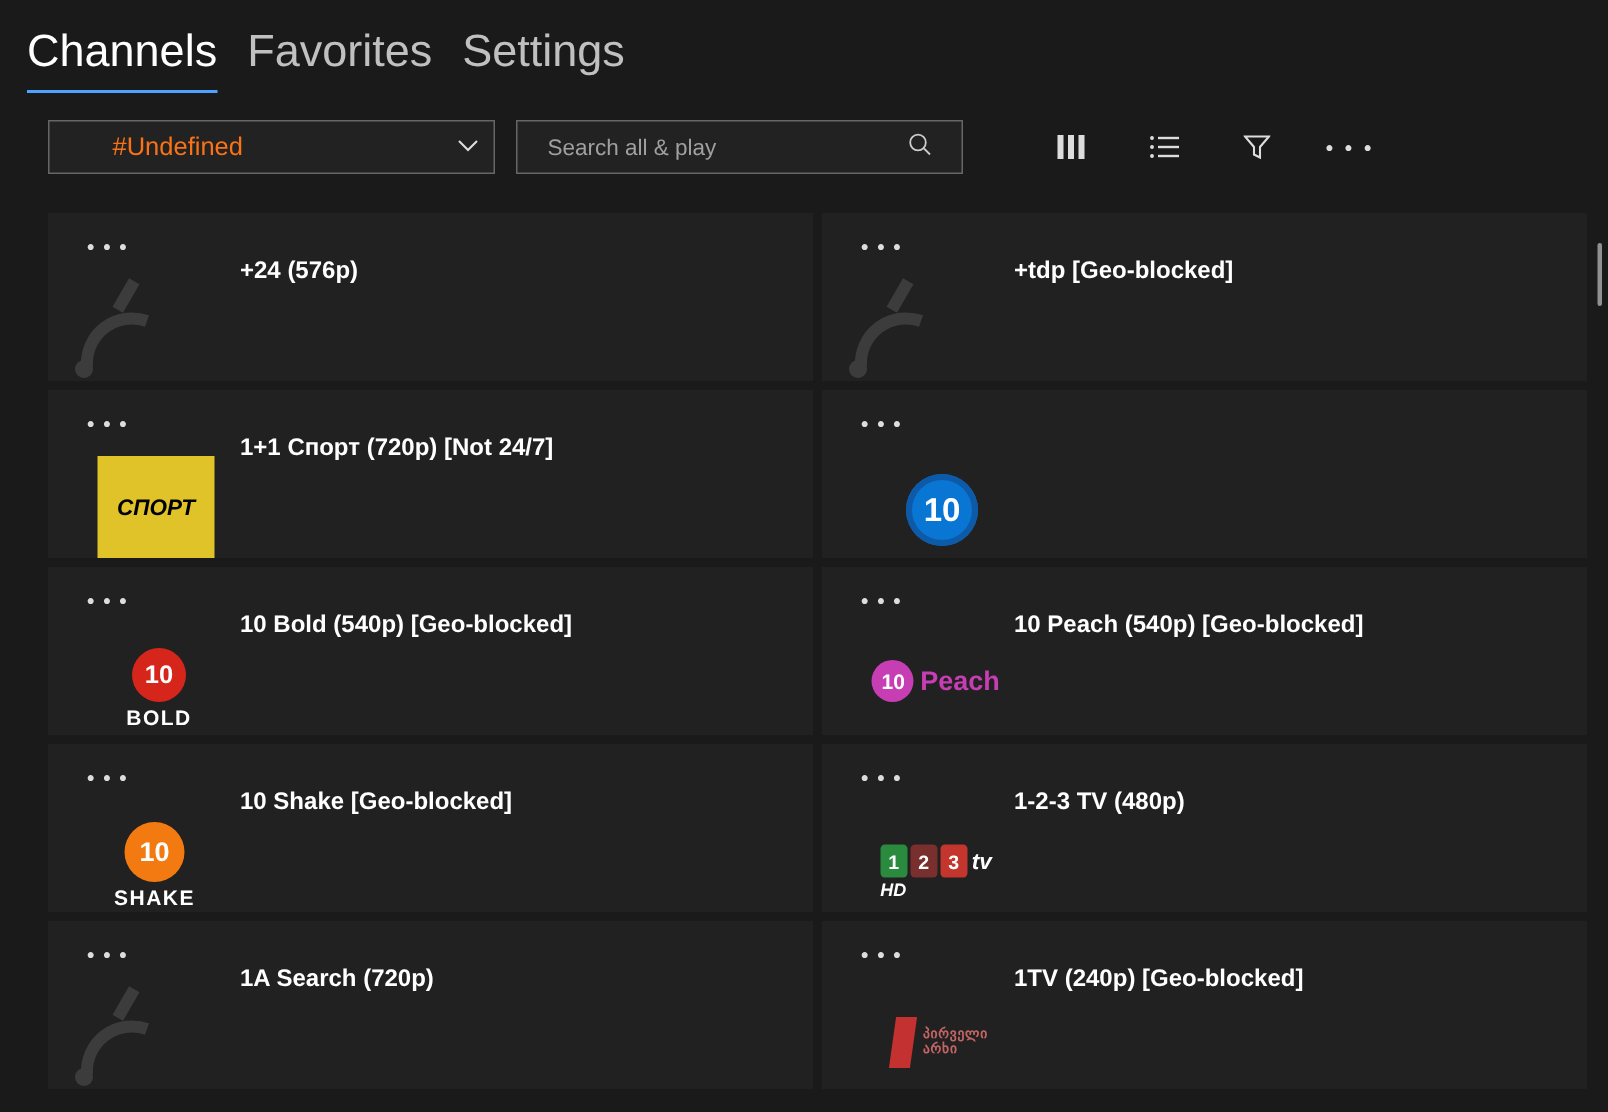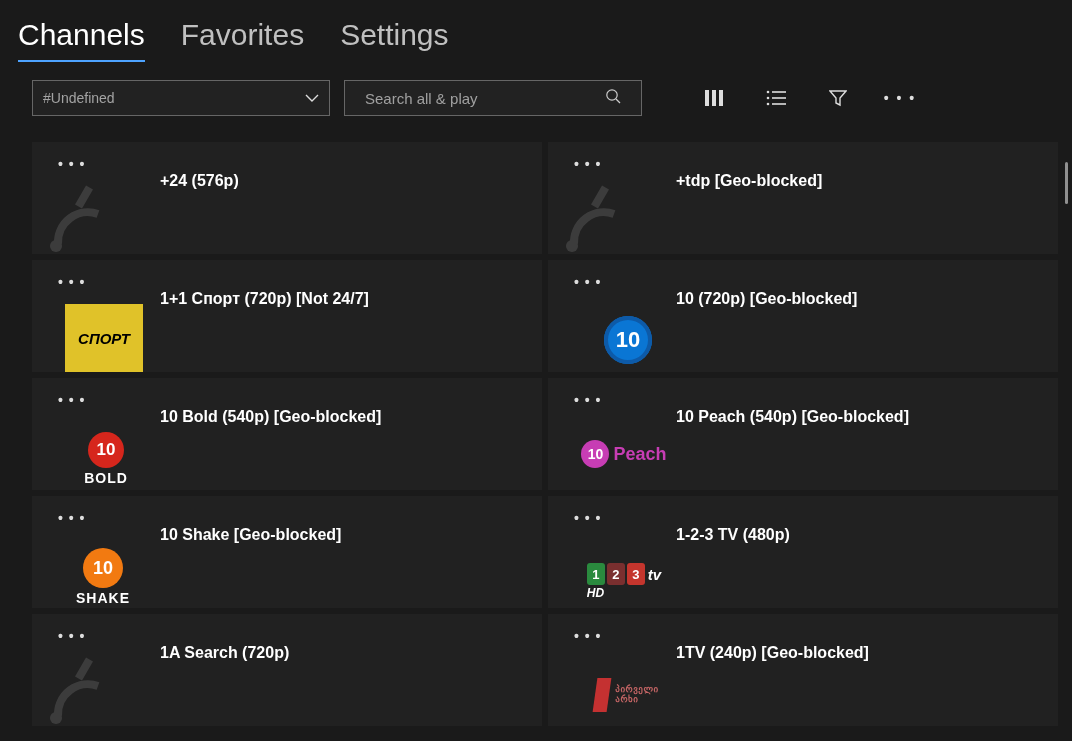--- a/index.html
+++ b/index.html
@@ -8,21 +8,21 @@
       height: 741px;
       background: #1a1a1a;
       color: #fff;
       overflow: hidden;
       position: relative;
     }
     
     
     .nav-tabs {
       display: flex;
-      gap: 36px;
+      gap: 20px;
       padding: 18px 18px 10px 18px;
       align-items: baseline;
     }
     .nav-tab {
       font-size: 30px;
       font-weight: 400;
       color: #c0c0c0;
       cursor: pointer;
       padding-bottom: 8px;
     }
@@ -42,21 +42,21 @@
       width: 298px;
       height: 36px;
       border: 1px solid #666;
       background: #222;
       display: flex;
       align-items: center;
       padding: 0 10px;
       justify-content: space-between;
       cursor: pointer;
     }
-    .dropdown-text { font-size: 14px; color: #a3a3a3; }
+    .dropdown-text { font-size: 17px; color: #f97316; margin-left: 32px; }
     .searchbox {
       width: 298px;
       height: 36px;
       border: 1px solid #666;
       background: #222;
       display: flex;
       align-items: center;
       padding: 0 20px;
       justify-content: space-between;
     }
@@ -280,21 +280,20 @@
     <div class="card">
       <div class="card-menu">• • •</div>
       <div class="card-title">1+1 Спорт (720p) [Not 24/7]</div>
       <div class="card-logo">
         <div class="logo-sport">СПОРТ</div>
       </div>
     </div>
 
     <div class="card">
       <div class="card-menu">• • •</div>
-      <div class="card-title">10 (720p) [Geo-blocked]</div>
       <div class="card-logo">
         <div class="logo-10blue">10</div>
       </div>
     </div>
 
     <div class="card">
       <div class="card-menu">• • •</div>
       <div class="card-title">10 Bold (540p) [Geo-blocked]</div>
       <div class="card-logo">
         <div class="logo-10bold">

